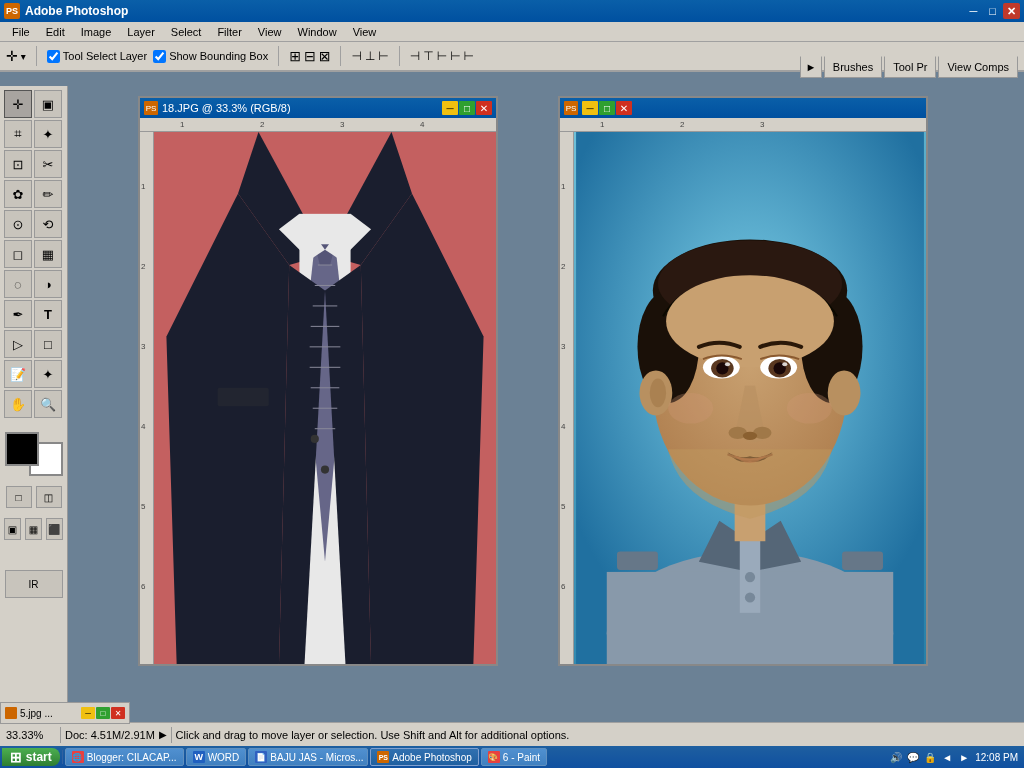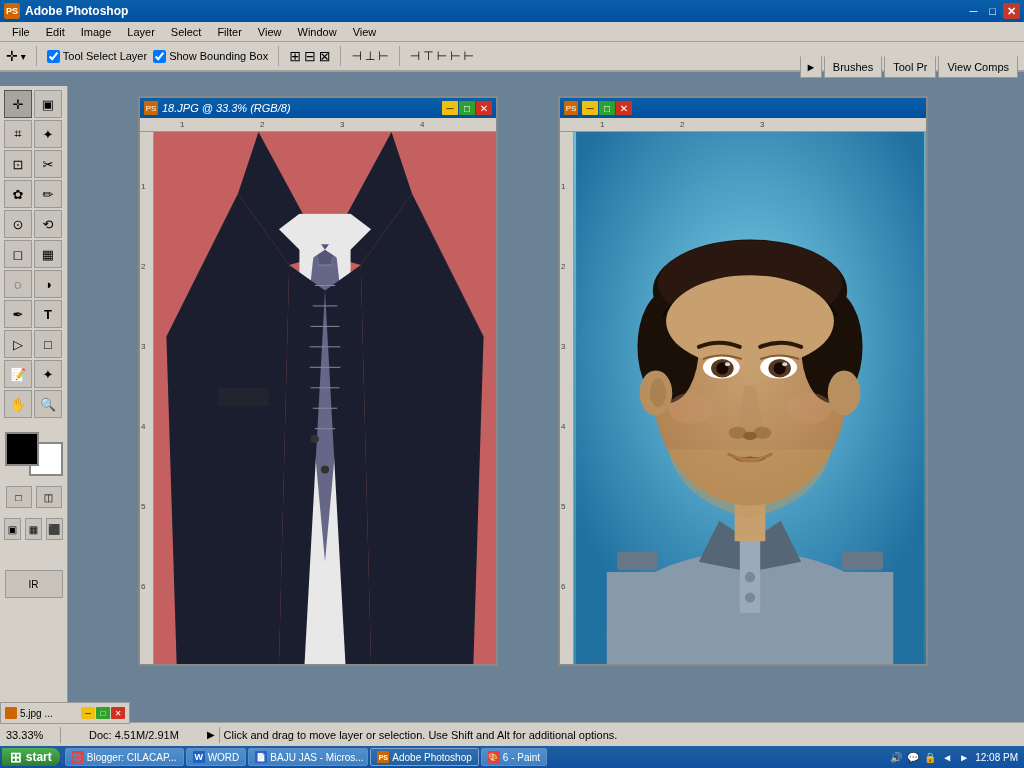--- a/index.html
+++ b/index.html
@@ -249,21 +249,21 @@
       margin-right: 4px;
       background: #cc6600;
       border-radius: 1px;
       display: flex;
       align-items: center;
       justify-content: center;
       font-size: 8px;
       color: white;
       flex-shrink: 0;
     }
-    .doc-title-text { flex: 1; white-space: nowrap; overflow: hidden; font-style: italic; }
+    .doc-title-text { flex: 1; white-space: nowrap; overflow: hidden; }
     .doc-win-controls {
       display: flex;
       gap: 1px;
     }
     .doc-win-btn {
       width: 16px;
       height: 14px;
       display: flex;
       align-items: center;
       justify-content: center;
@@ -352,21 +352,21 @@
       width: 50px;
       color: #000;
     }
     .status-sep {
       width: 1px;
       height: 16px;
       background: #999;
     }
     .status-doc-info {
       color: #000;
-      margin: 0 24px;
+      margin: 0 0;
     }
     .status-arrow {
       font-size: 10px;
     }
     .status-hint {
       flex: 1;
       color: #000;
     }
 
     

